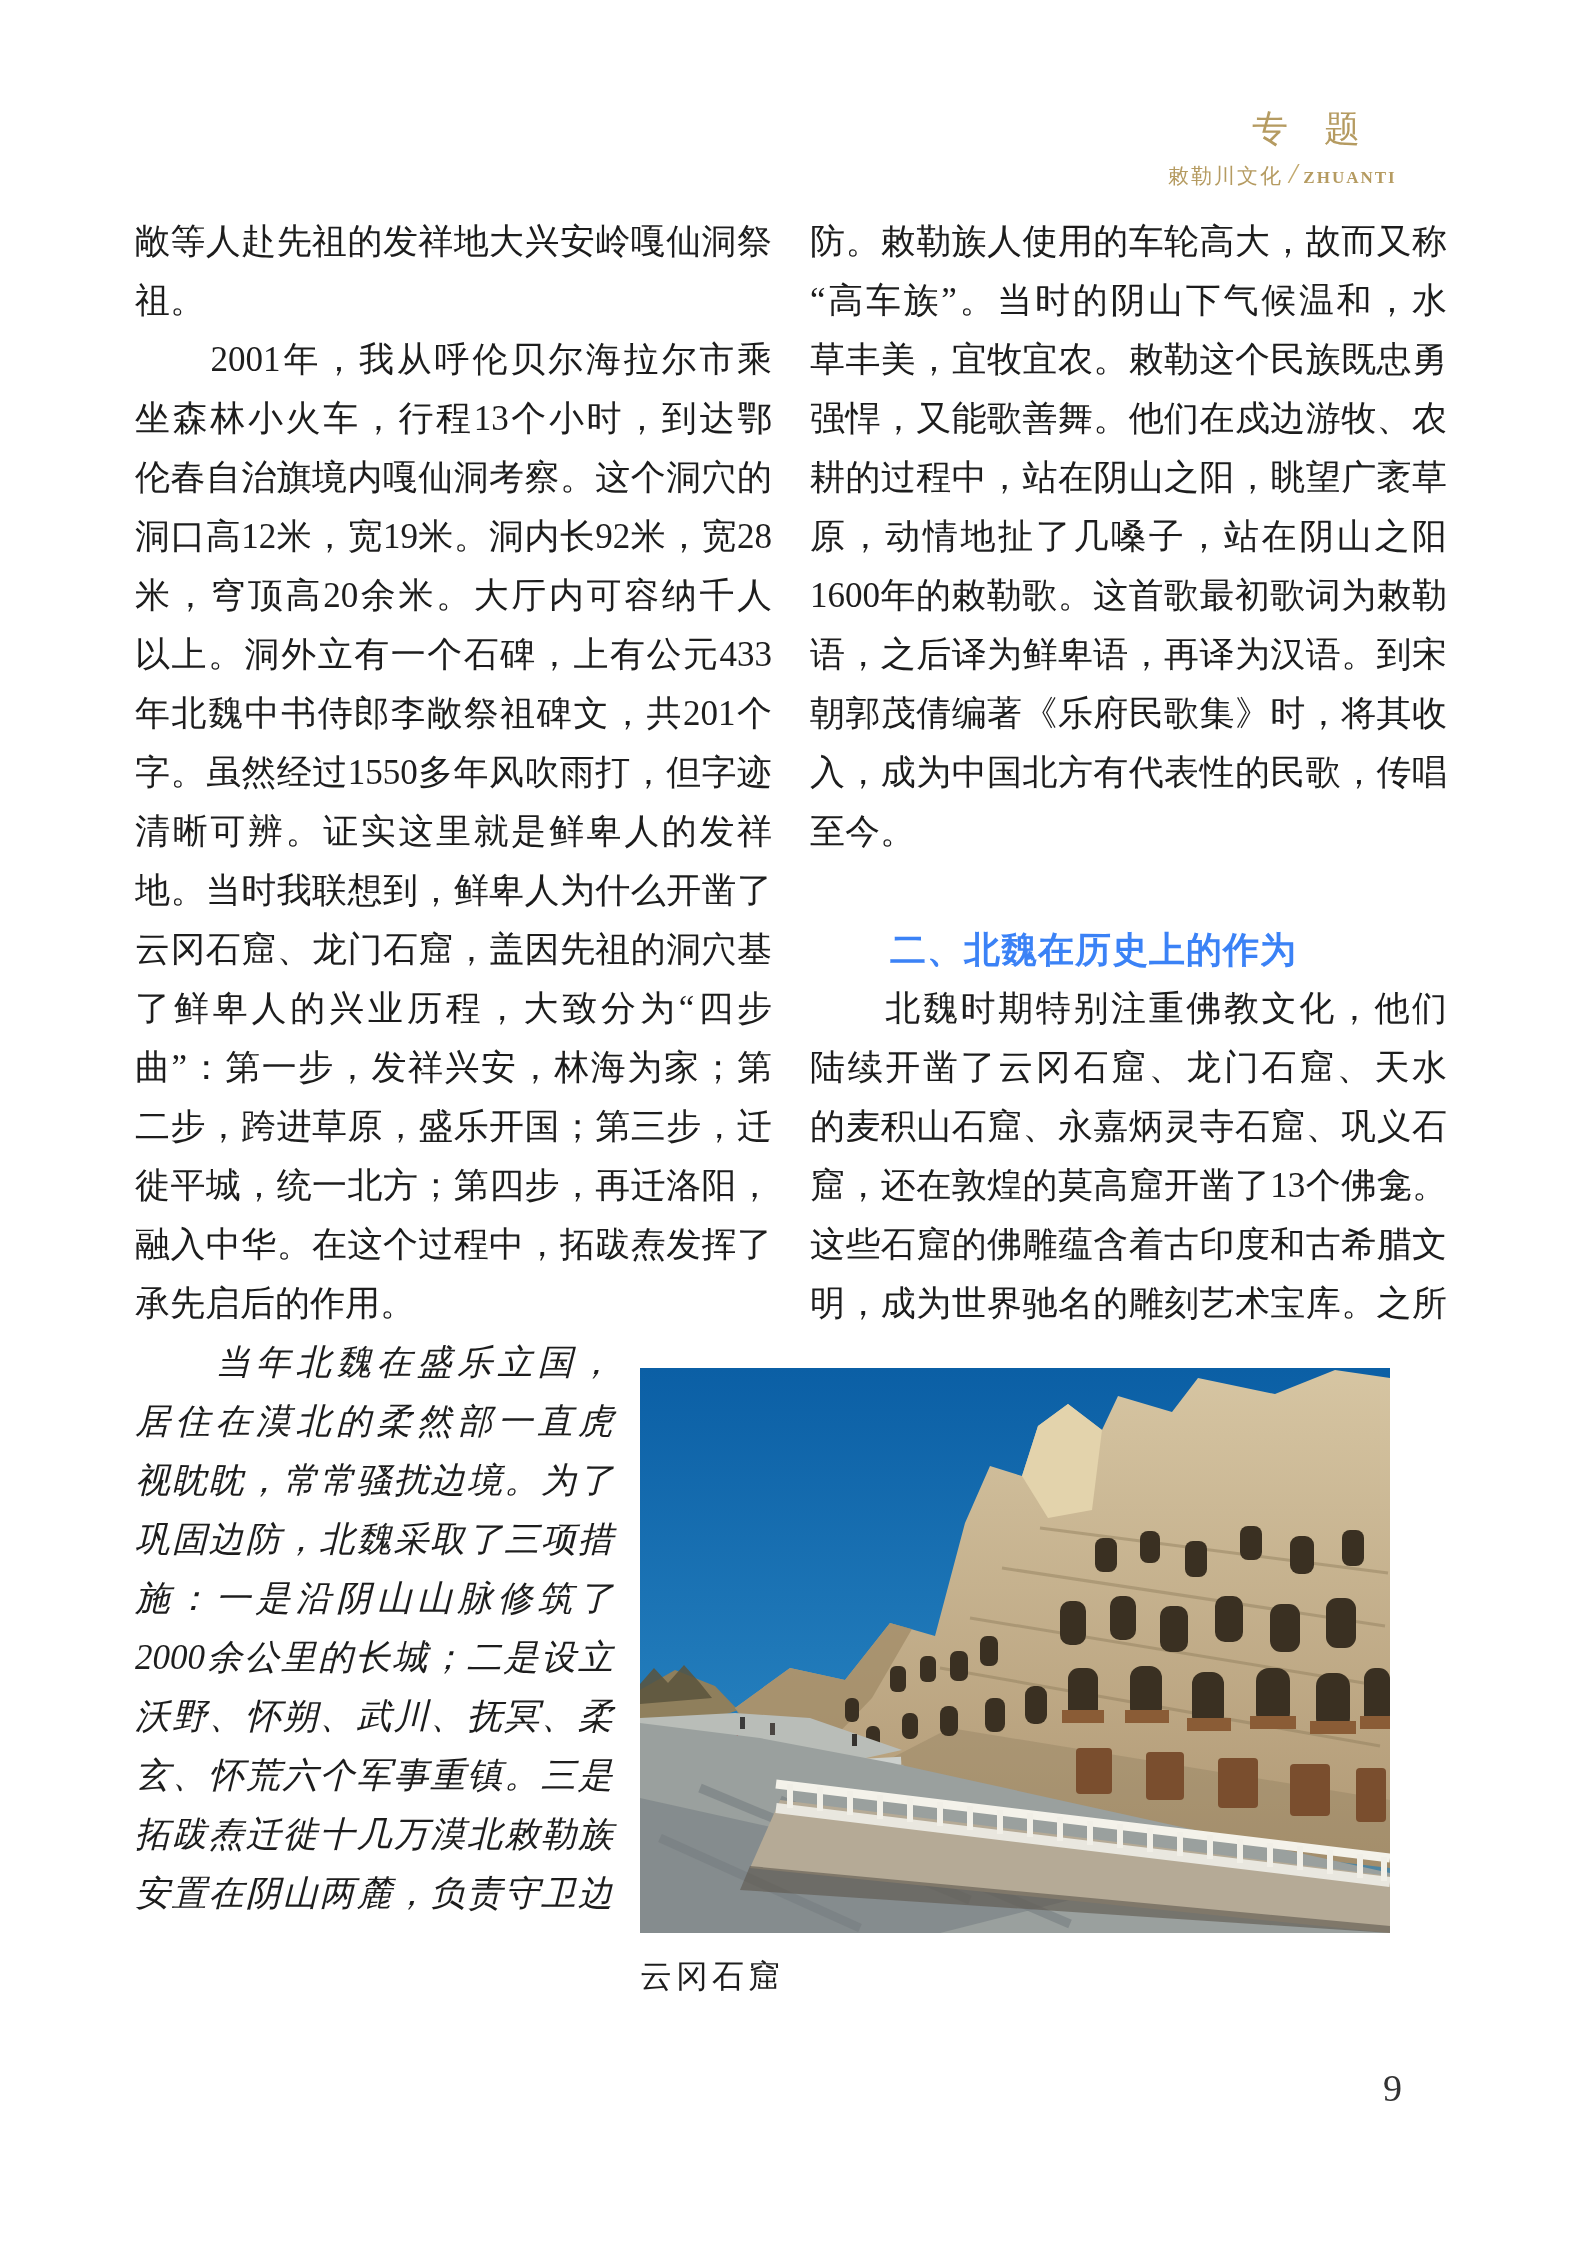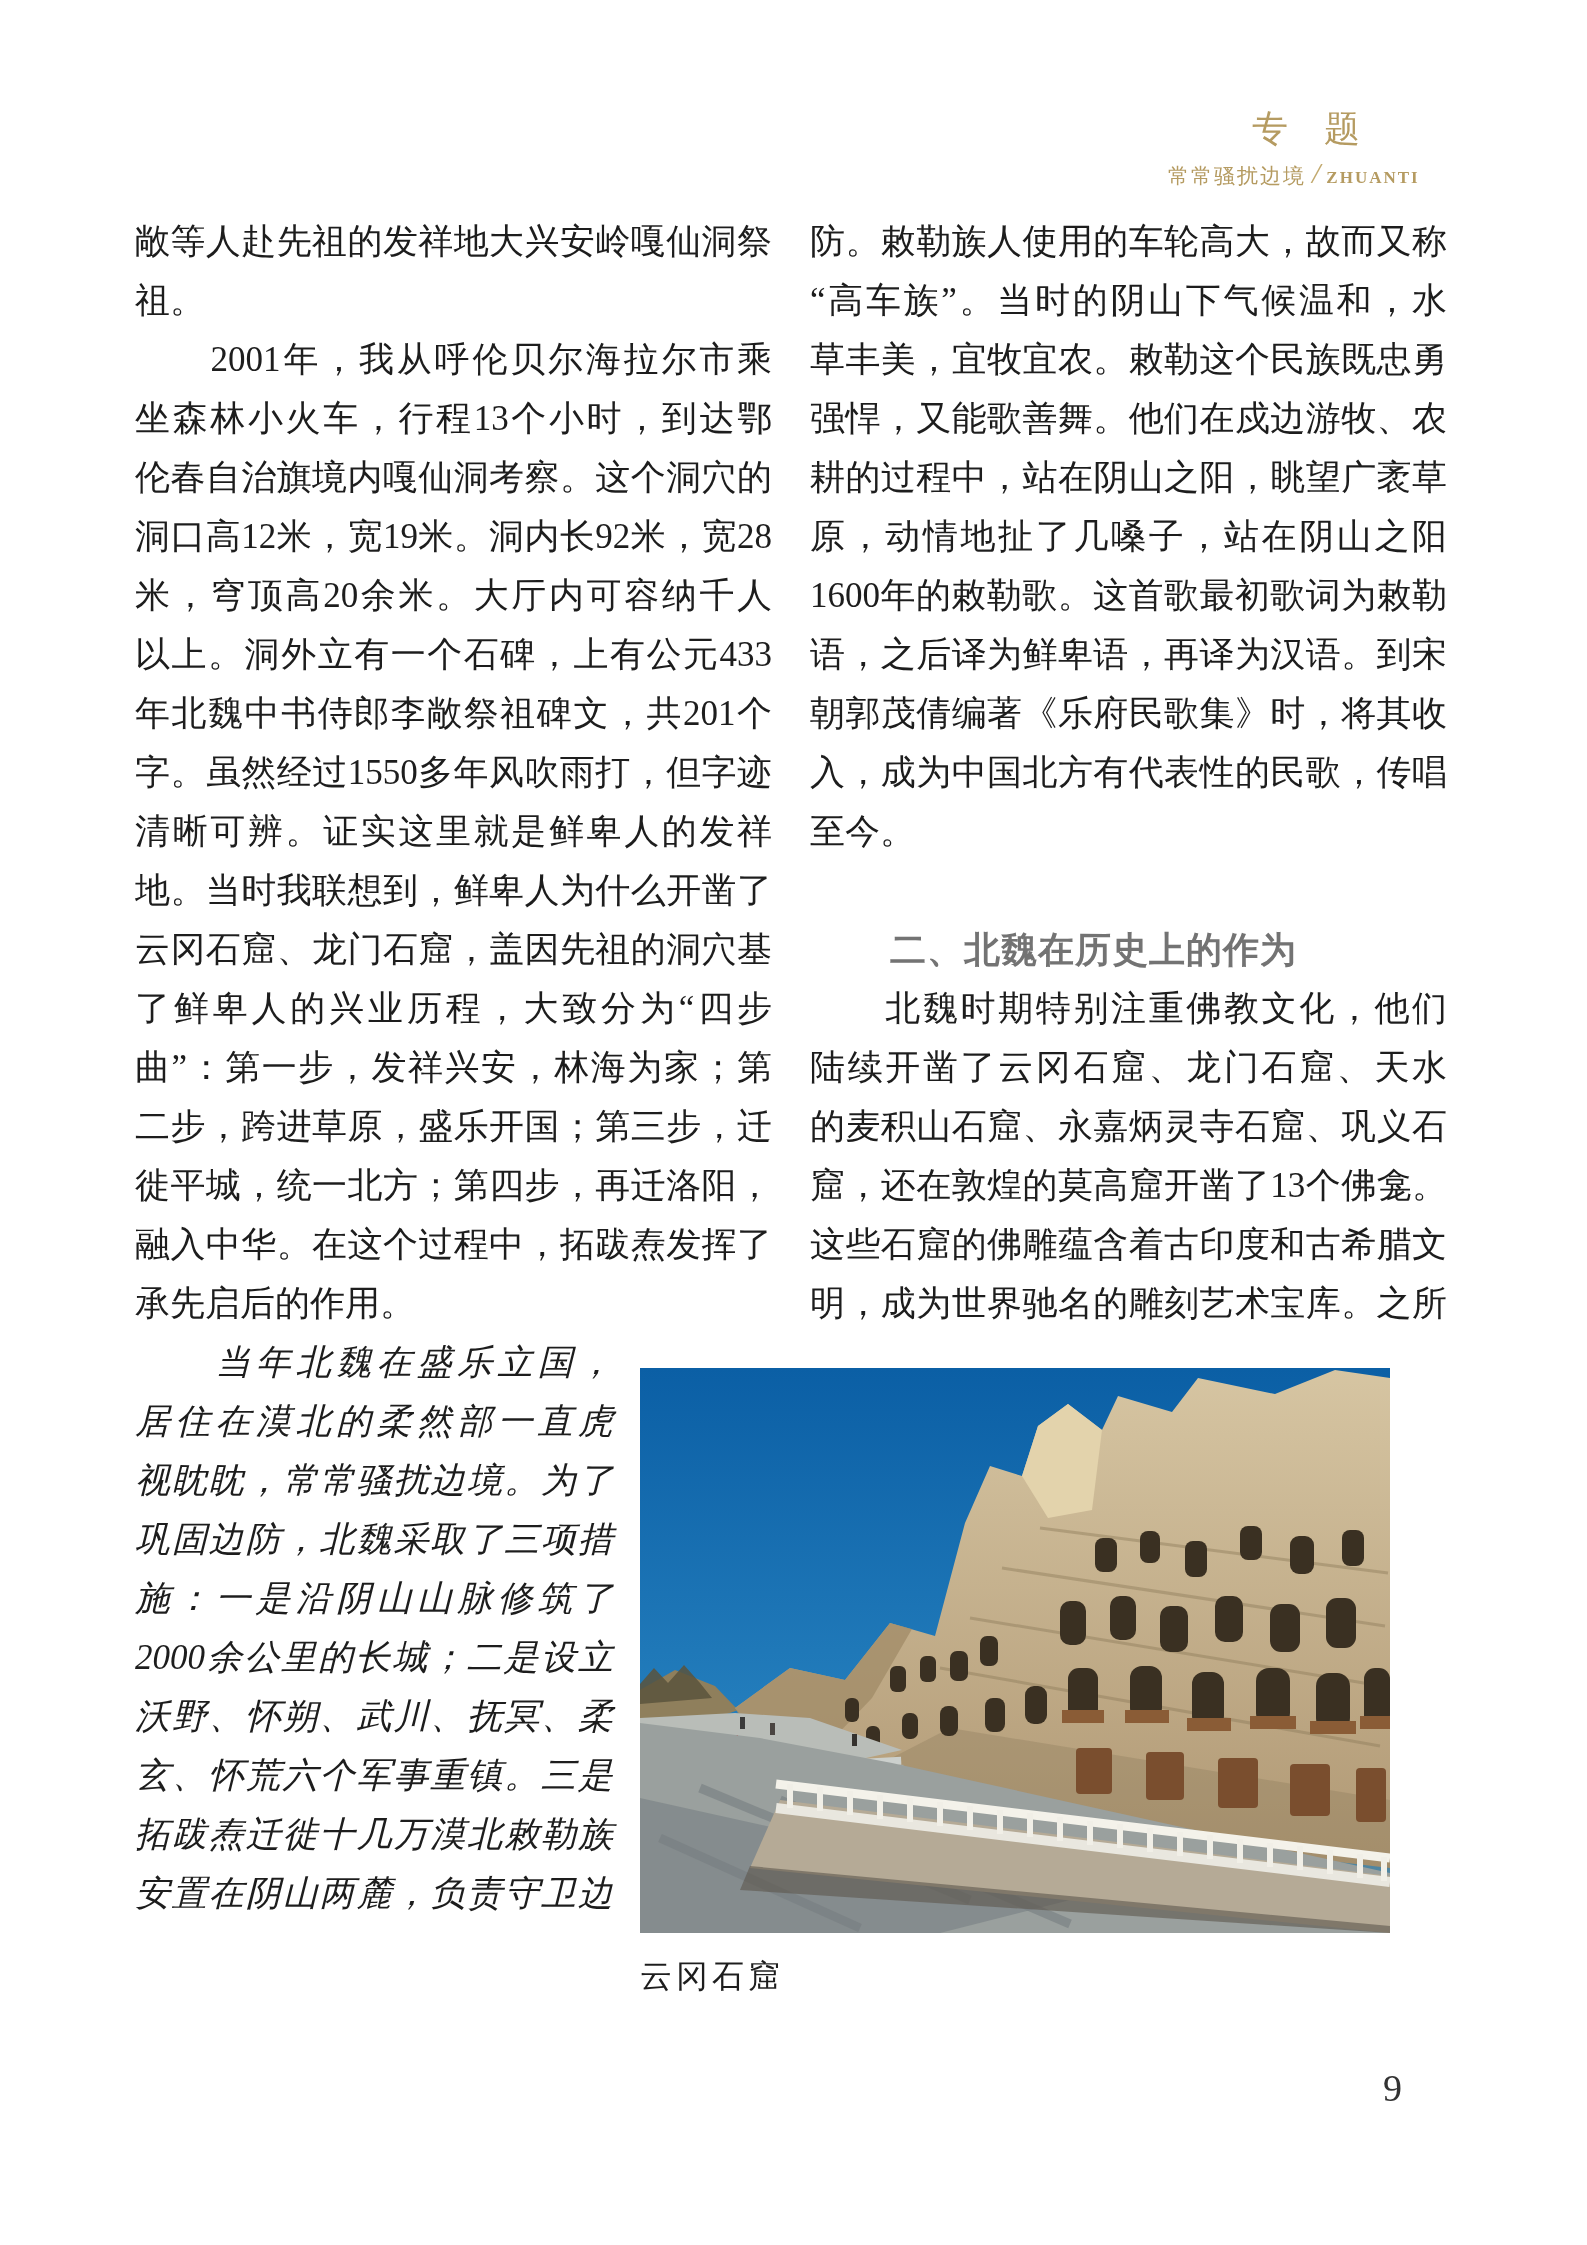--- a/index.html
+++ b/index.html
@@ -33,42 +33,42 @@
     margin:0;height:59px;line-height:59px;font-size:35px;
     text-align:justify;text-align-last:justify;
     word-break:break-all;white-space:nowrap0;
   }
   .line.end{text-align:left;text-align-last:left;}
   .line.narrow{width:478px;font-style:italic;}
   .spacer{height:59px;}
   .heading{
     margin:0;height:59px;line-height:59px;
     font-family:"Liberation Sans","DejaVu Sans",sans-serif;
-    font-weight:700;font-size:36px;color:#737373;
+    font-weight:700;font-size:36px;color:#3b82f6;
     padding-left:80px;letter-spacing:1px;
   }
   
   .figure{position:absolute;left:640px;top:1368px;width:750px;margin:0;}
   .figure svg{display:block;width:750px;height:565px;}
   .figcap{
     margin-top:22px;text-align:left;font-size:32px;color:#1d1d1d;
     letter-spacing:4px;
   }
   
   .pageno{position:absolute;left:1383px;top:2066px;font-size:38px;color:#333;}
 </style>
 </head>
 <body>
 
 <div class="page">
 
   <div class="hd">
     <div class="hd-title">专题</div>
     <div class="hd-sub">
-      <span class="cn">常常骚扰边境</span><span class="slash">/</span><span class="en">ZHUANTI</span>
+      <span class="cn">敕勒川文化</span><span class="slash">/</span><span class="en">ZHUANTI</span>
     </div>
   </div>
 
   <section class="col col-left">
     <p class="line">敞等人赴先祖的发祥地大兴安岭嘎仙洞祭</p>
     <p class="line end">祖。</p>
     <p class="line">　　2001年，我从呼伦贝尔海拉尔市乘</p>
     <p class="line">坐森林小火车，行程13个小时，到达鄂</p>
     <p class="line">伦春自治旗境内嘎仙洞考察。这个洞穴的</p>
     <p class="line">洞口高12米，宽19米。洞内长92米，宽28</p>

